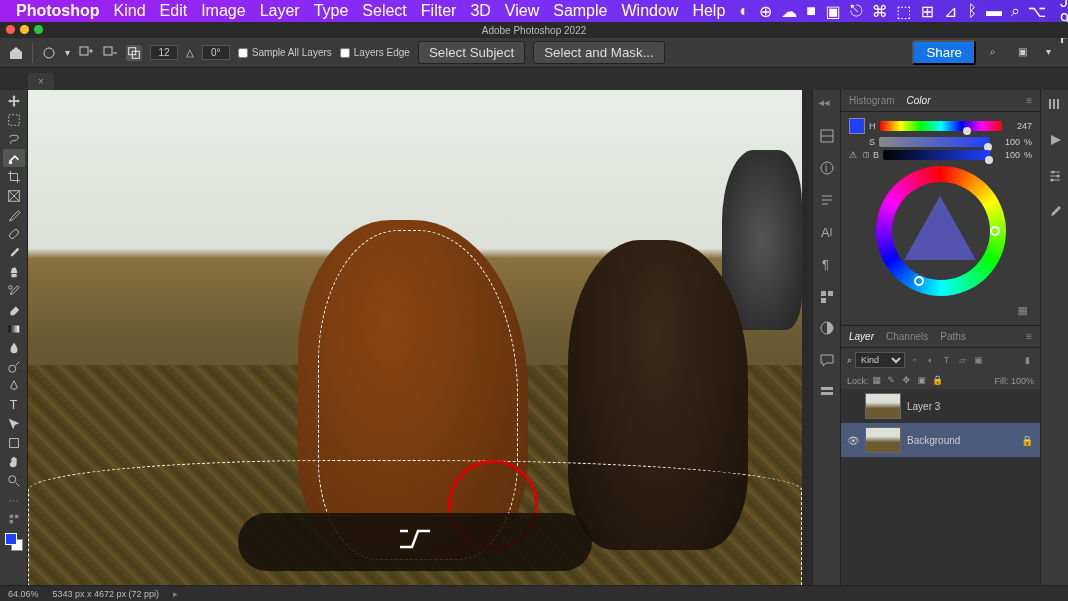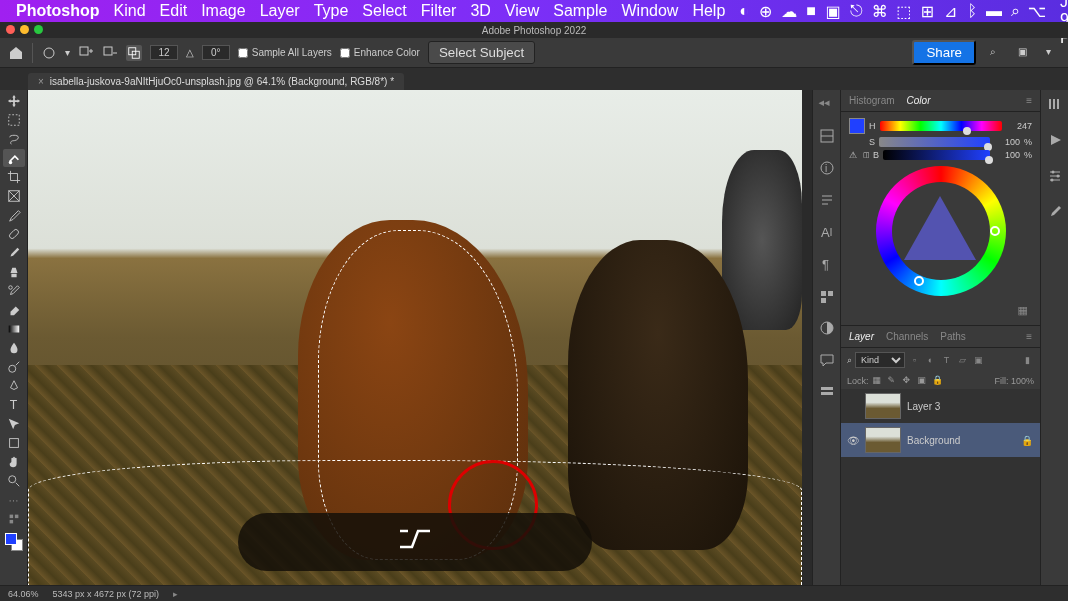--- a/index.html
+++ b/index.html
@@ -182,33 +182,33 @@
     </span>
   <span class="num-input">12</span>
   <span>△</span>
   <span class="num-input">0°</span>
   <label class="chk">
       <input type="checkbox" style="">
       <span>Sample All Layers</span>
     </label>
   <label class="chk">
       <input type="checkbox" style="">
-      <span>Enhance Color</span>
+      <span>Layers Edge</span>
     </label>
   <button class="btn">Select Subject</button>
+  <button class="btn">Select and Mask...</button>
   <button class="share">Share</button>
   <span class="ricon">⌕</span>
   <span class="ricon">▣</span>
   <span class="ricon">▾</span>
 </div>
 
 <div class="doc-tab-bar">
   <div class="doc-tab">
     <span class="x">×</span>
-    <span>isabella-juskova-9aNItHjuOc0-unsplash.jpg @ 64.1% (Background, RGB/8*) *</span>
   </div>
 </div>
 
 <div class="main">
 
   <div class="tools">
     <div class="tool">
         <svg width="14" height="14" viewBox="0 0 16 16">
           <path d="M8 1l2 3H9v3h3V6l3 2-3 2V9H9v3h1l-2 3-2-3h1V9H4v1L1 8l3-2v1h3V4H6z" fill="#ccc"></path>
         </svg>

